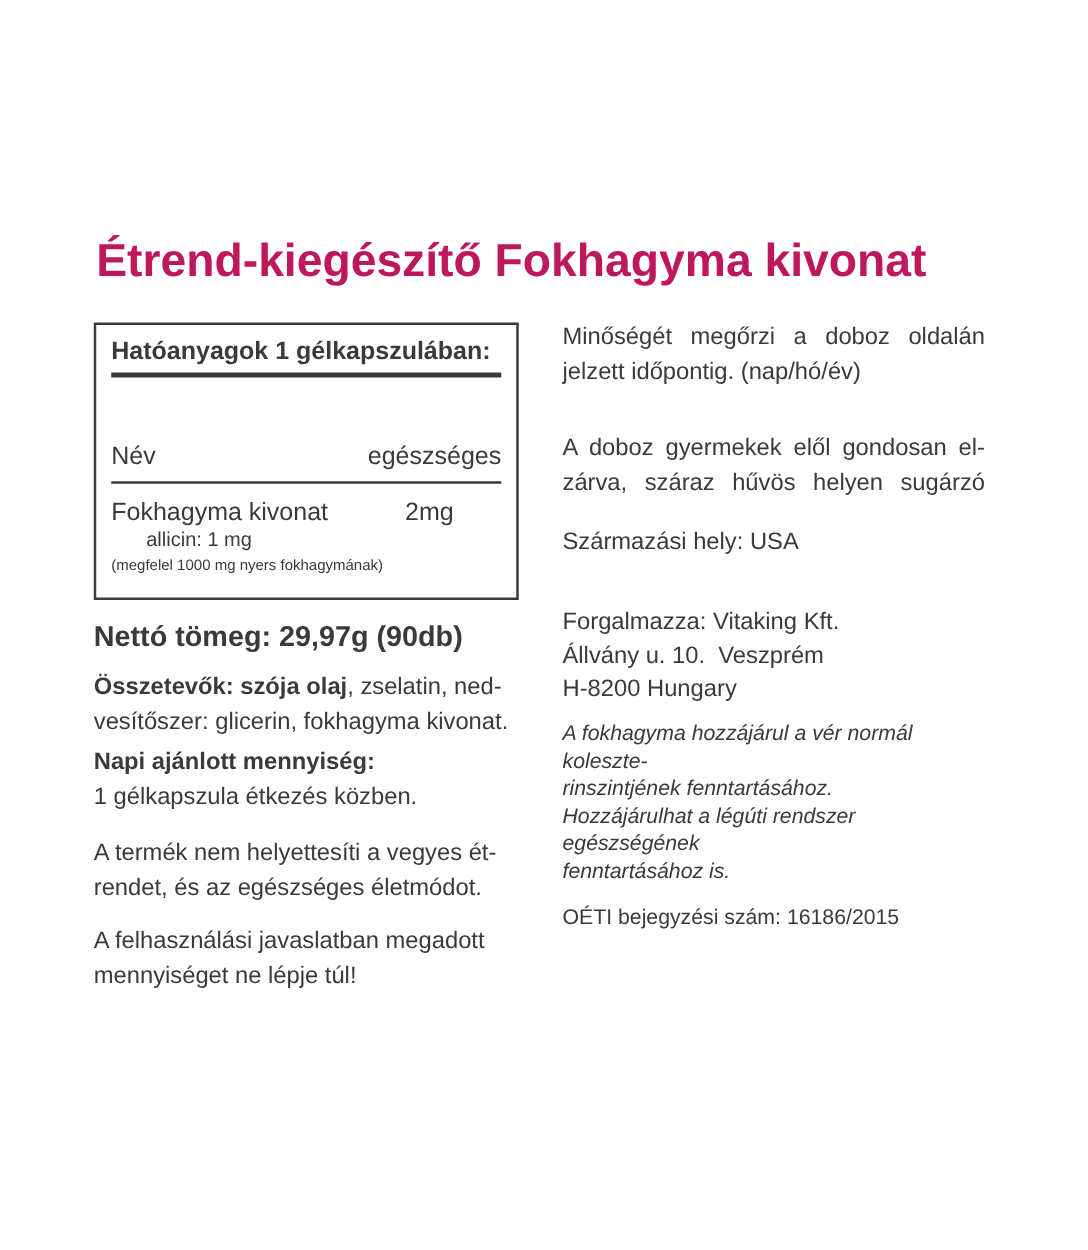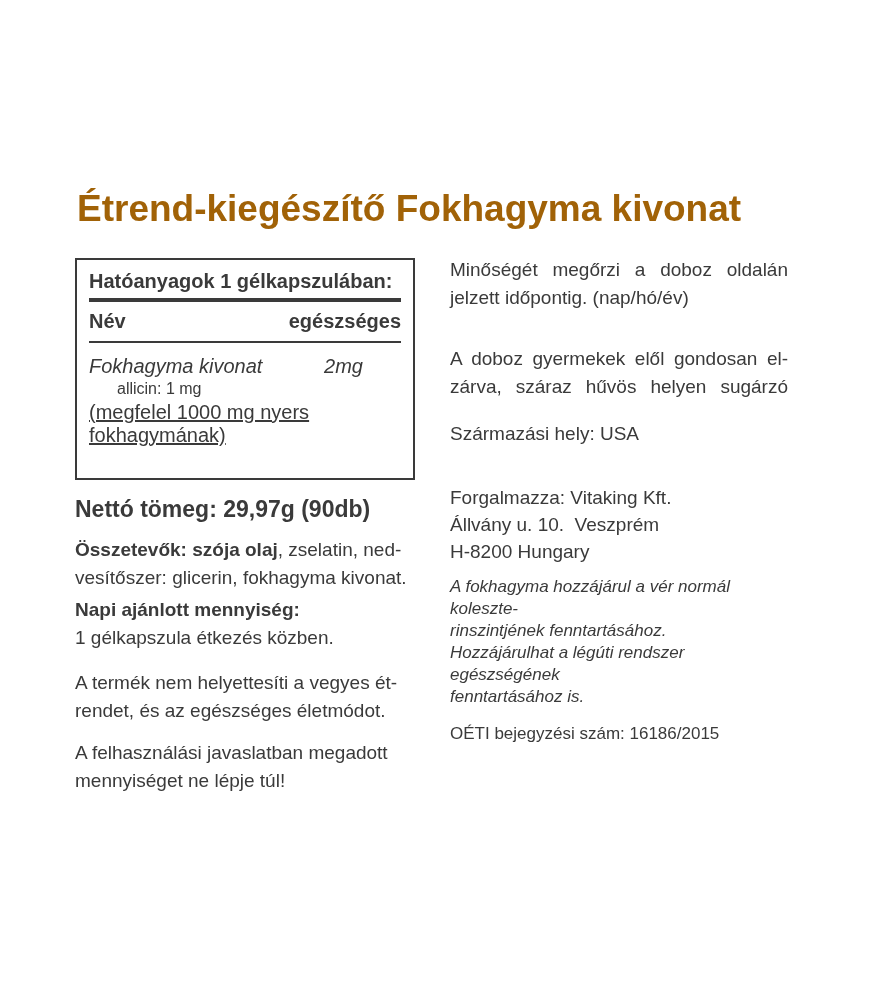--- a/index.html
+++ b/index.html
@@ -13,44 +13,44 @@
     overflow: hidden;
   }
   .title {
     position: absolute;
     left: 77px;
     top: 188px;
     margin: 0;
     font-size: 37px;
     font-weight: 700;
     white-space: nowrap;
-    color: #a16207;
+    color: #be185d;
   }
   .col { position: absolute; }
   .col-left  { left: 75px;  top: 258px; width: 340px; }
   .col-right { left: 450px; top: 256px; width: 338px; }
 
   
   .supp-box {
     box-sizing: border-box;
     border: 2px solid #3a3a3a;
     height: 222px;
     padding: 9px 12px 8px 12px;
   }
   .supp-header { font-size: 20px; font-weight: 700; line-height: 24px; }
   .rule-thick { height: 4px; background: #3a3a3a; margin-top: 5px; }
   .rule-thin  { height: 2px; background: #3a3a3a; }
   .supp-row { display: flex; justify-content: space-between; font-size: 20px; }
-  .row-head { font-weight: 700; padding: 8px 0 8px 0; }
-  .row-data { padding-top: 12px; font-style: italic; }
+  .row-head { font-weight: 400; padding: 8px 0 8px 0; margin-top: 44px; }
+  .row-data { padding-top: 12px; }
   .cell-name { flex: 1; }
   .cell-qty  { width: 115px; text-align: right; }
   .row-data .cell-qty { text-align: center; }
   .subnote   { font-size: 16px; margin: 2px 0 0 28px; }
-  .equivnote { font-size: 20px; margin-top: 3px; text-decoration: underline; }
+  .equivnote { font-size: 12px; margin-top: 3px; }
 
   
   .net {
     margin-top: 15px;
     font-size: 23px;
     font-weight: 700;
     line-height: 29px;
     white-space: nowrap;
   }
   .block { font-size: 19px; line-height: 28px; }

